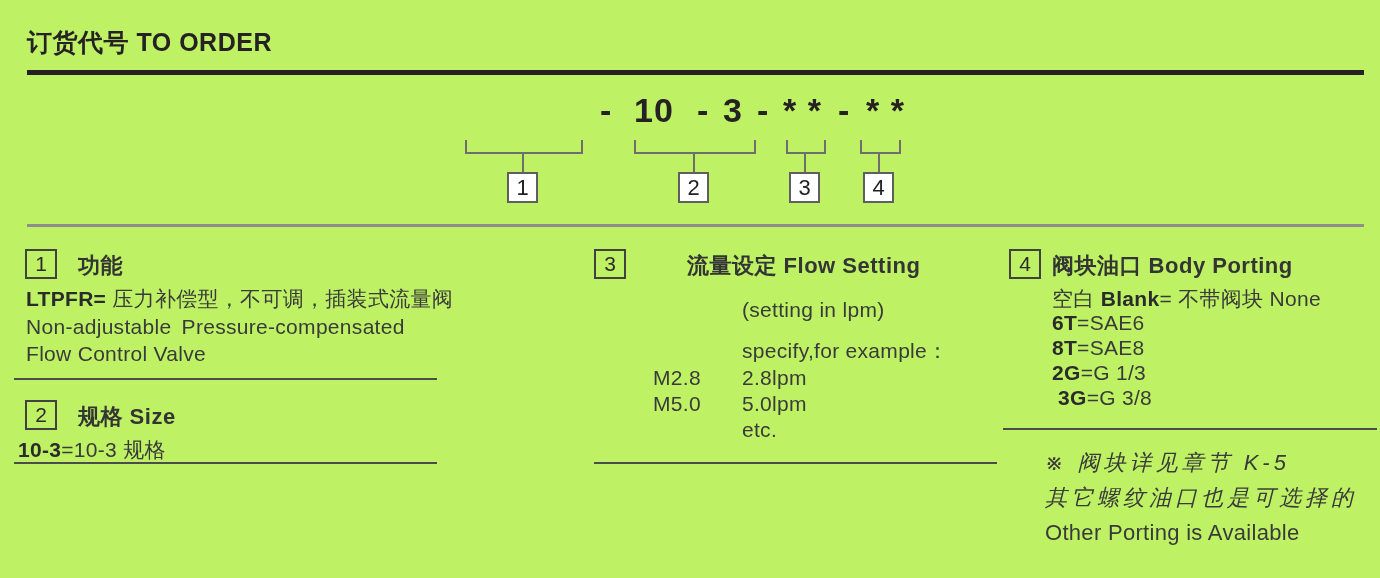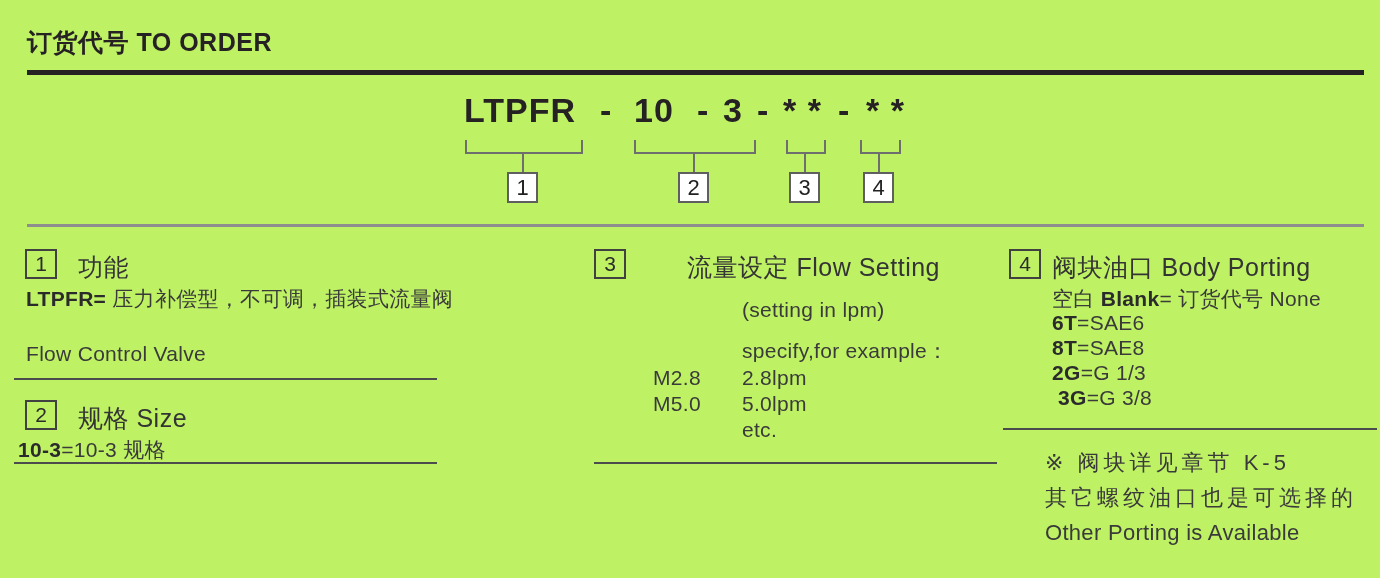--- a/index.html
+++ b/index.html
@@ -26,21 +26,21 @@
   .br3{left:786px;width:36px;} .br4{left:860px;width:37px;}
   .stem{top:152px;width:2px;height:20px;background:#6e6e6e;}
   .st1{left:522px;} .st2{left:693px;} .st3{left:804px;} .st4{left:878px;}
   .numbox{top:172px;width:31px;height:31px;border:2px solid #5f5f5f;box-sizing:border-box;
     font-size:22px;line-height:28px;text-align:center;color:#222;background:#fff;}
   .nb1{left:507px;} .nb2{left:678px;} .nb3{left:789px;} .nb4{left:863px;}
 
   
   .secbox{width:32px;height:30px;border:2px solid #414141;box-sizing:border-box;
     font-size:21px;line-height:26px;text-align:center;color:#2b2b2b;}
-  .sectitle{font-size:25px;color:#343434;letter-spacing:0.5px;}
+  .sectitle{font-size:22px;color:#343434;letter-spacing:0.5px;font-weight:bold;}
   .body{font-size:21px;color:#3a3a3a;letter-spacing:0.3px;}
   .bold{font-weight:bold;color:#2b2b2b;}
   .rule{height:2px;background:#4c4c4c;}
 
   
   .s1-box{left:25px;top:249px;} .s1-title{left:78px;top:251px;}
   .s1-l1{left:26px;top:285px;} .s1-l2{left:26px;top:315px;word-spacing:4px;} .s1-l3{left:26px;top:342px;}
   .rule-a{left:14px;top:378px;width:423px;}
   .s2-box{left:25px;top:400px;} .s2-title{left:78px;top:402px;}
   .s2-l1{left:18px;top:436px;}
@@ -53,34 +53,33 @@
   .s3-r2c{left:653px;top:392px;text-align:center;} .s3-r2v{left:742px;top:392px;}
   .s3-r3v{left:742px;top:418px;}
   .rule-c{left:594px;top:462px;width:403px;}
 
   
   .s4-box{left:1009px;top:249px;} .s4-title{left:1052px;top:251px;}
   .s4-blank{left:1052px;top:285px;}
   .s4-o1{left:1052px;top:311px;} .s4-o2{left:1052px;top:336px;}
   .s4-o3{left:1052px;top:361px;} .s4-o4{left:1058px;top:386px;}
   .rule-d{left:1003px;top:428px;width:374px;}
-  .note-cn{font-size:22px;color:#3a3a3a;letter-spacing:4px;}
+  .note-cn{font-size:22px;color:#3a3a3a;letter-spacing:4px;font-style:italic;}
   .note-en{font-size:22px;color:#3a3a3a;letter-spacing:0.3px;}
   .s4-note1{left:1045px;top:448px;} .s4-note2{left:1045px;top:483px;} .s4-note3{left:1045px;top:520px;}
 </style>
 </head>
 <body>
 
 <div class="page">
 
   <div class="abs page-title">订货代号 TO ORDER</div>
   <div class="abs title-rule"></div>
   <div class="abs divider-rule"></div>
 
-  <span class="abs code c1">LTPFR</span>
   <span class="abs code cd1">-</span>
   <span class="abs code c2">10</span>
   <span class="abs code cd2">-</span>
   <span class="abs code c3">3</span>
   <span class="abs code cd3">-</span>
   <span class="abs code c4">* *</span>
   <span class="abs code cd4">-</span>
   <span class="abs code c5">* *</span>
 
   <div class="abs br br1"></div>
@@ -92,20 +91,21 @@
   <div class="abs stem st3"></div>
   <div class="abs stem st4"></div>
   <div class="abs numbox nb1">1</div>
   <div class="abs numbox nb2">2</div>
   <div class="abs numbox nb3">3</div>
   <div class="abs numbox nb4">4</div>
 
   <div class="abs secbox s1-box">1</div>
   <div class="abs sectitle s1-title">功能</div>
   <div class="abs body s1-l1"><span class="bold">LTPFR=</span><span> 压力补偿型，不可调，插装式流量阀</span></div>
+  <div class="abs body s1-l2">Non-adjustable Pressure-compensated</div>
   <div class="abs body s1-l3">Flow Control Valve</div>
   <div class="abs rule rule-a"></div>
 
   <div class="abs secbox s2-box">2</div>
   <div class="abs sectitle s2-title">规格 Size</div>
   <div class="abs body s2-l1"><span class="bold">10-3</span><span>=10-3 规格</span></div>
   <div class="abs rule rule-b"></div>
 
   <div class="abs secbox s3-box">3</div>
   <div class="abs sectitle s3-title">流量设定 Flow Setting</div>
@@ -113,21 +113,21 @@
   <div class="abs body s3-n3">specify,for example：</div>
   <div class="abs body s3-r1c">M2.8</div>
   <div class="abs body s3-r1v">2.8lpm</div>
   <div class="abs body s3-r2c">M5.0</div>
   <div class="abs body s3-r2v">5.0lpm</div>
   <div class="abs body s3-r3v">etc.</div>
   <div class="abs rule rule-c"></div>
 
   <div class="abs secbox s4-box">4</div>
   <div class="abs sectitle s4-title">阀块油口 Body Porting</div>
-  <div class="abs body s4-blank"><span>空白 </span><span class="bold">Blank</span><span>= 订货代号 None</span></div>
+  <div class="abs body s4-blank"><span>空白 </span><span class="bold">Blank</span><span>= 不带阀块 None</span></div>
   <div class="abs body s4-o1"><span class="bold">6T</span><span>=SAE6</span></div>
   <div class="abs body s4-o2"><span class="bold">8T</span><span>=SAE8</span></div>
   <div class="abs body s4-o3"><span class="bold">2G</span><span>=G 1/3</span></div>
   <div class="abs body s4-o4"><span class="bold">3G</span><span>=G 3/8</span></div>
   <div class="abs rule rule-d"></div>
   <div class="abs note-cn s4-note1">※ 阀块详见章节 K-5</div>
   <div class="abs note-cn s4-note2">其它螺纹油口也是可选择的</div>
   <div class="abs note-en s4-note3">Other Porting is Available</div>
 
 </div>

